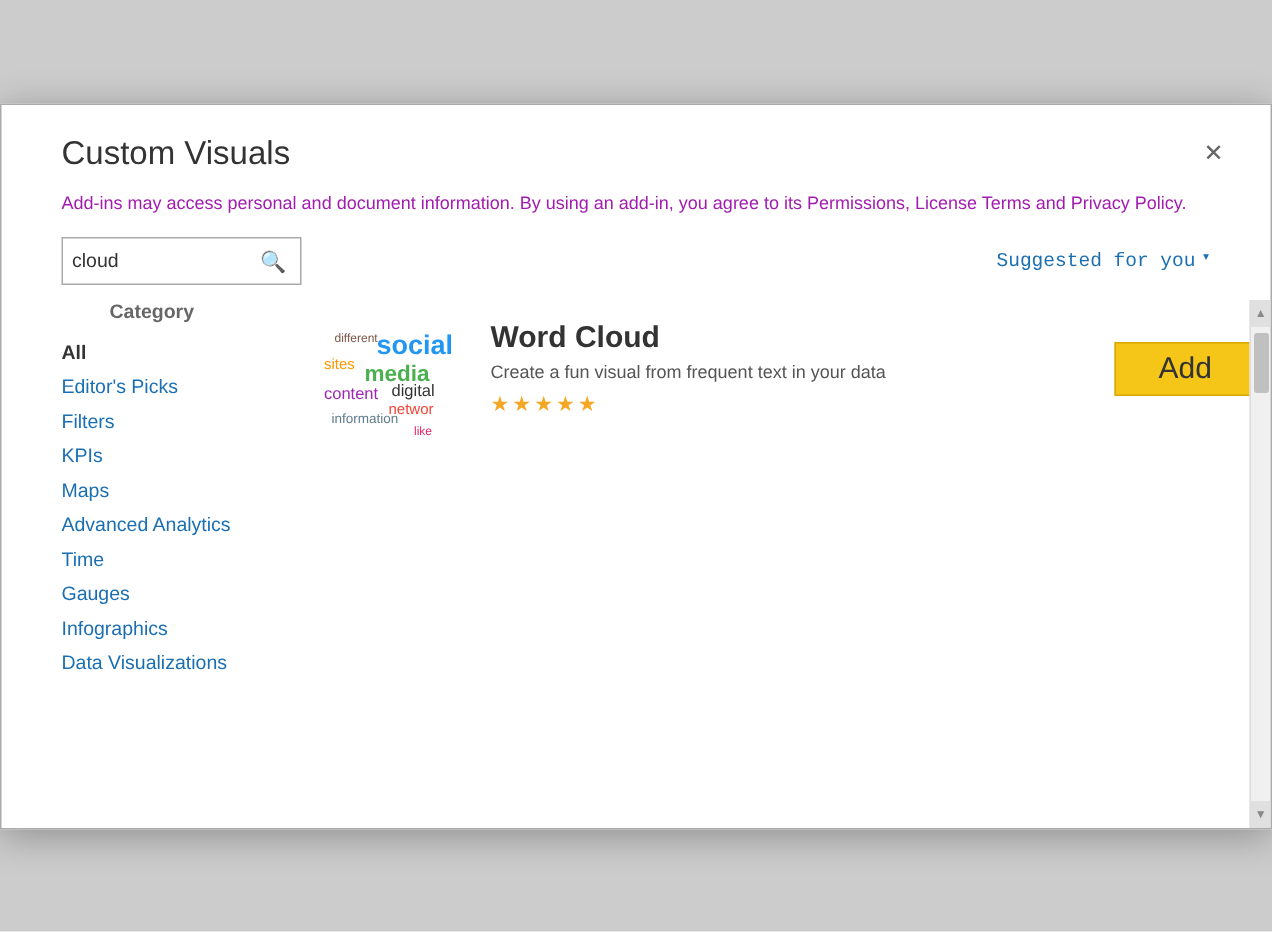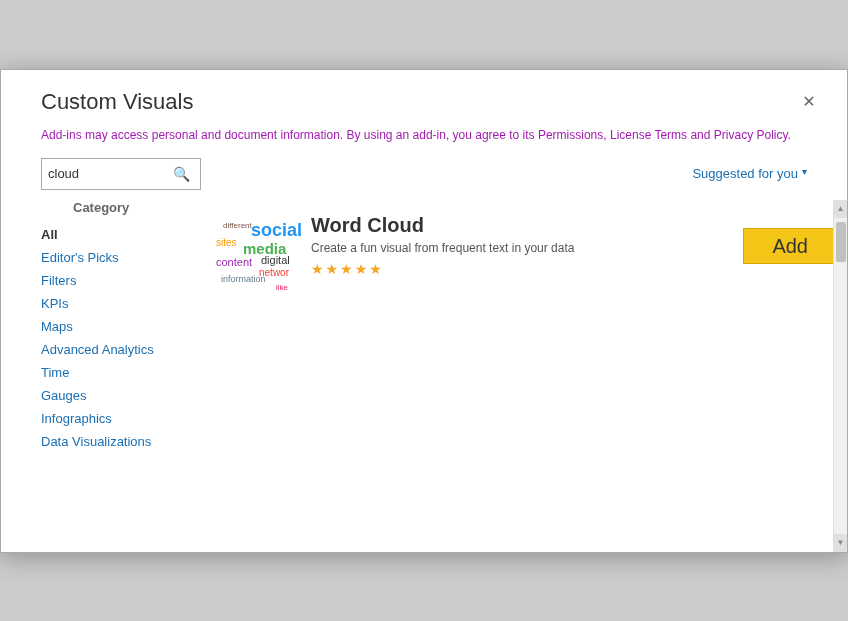--- a/index.html
+++ b/index.html
@@ -89,20 +89,21 @@
     }
     .suggested-btn {
       font-size: 13px;
       color: #1a6fb3;
       background: none;
       border: none;
       cursor: pointer;
       display: flex;
       align-items: flex-start;
       gap: 4px;
+      font-family: Liberation Mono, monospace;
     }
     .suggested-btn .chevron {
       font-size: 10px;
     }
     .dialog-body {
       display: flex;
       flex: 1;
       overflow: hidden;
       padding: 0 0 0 0;
     }
@@ -134,21 +135,21 @@
     .content-area {
       flex: 1;
       padding: 0 10px 0 20px;
       overflow-y: hidden;
       position: relative;
     }
     .visual-card {
       display: flex;
       align-items: flex-start;
       padding: 14px 0;
-      gap: 10px;
+      gap: 26px;
     }
     .visual-thumbnail {
       width: 90px;
       height: 80px;
       flex-shrink: 0;
       overflow: hidden;
       display: flex;
       align-items: center;
       justify-content: center;
     }

